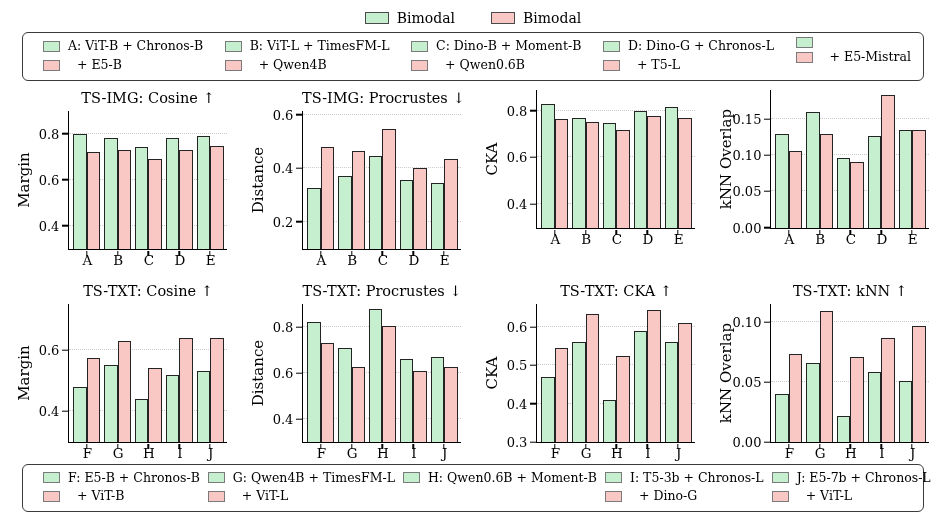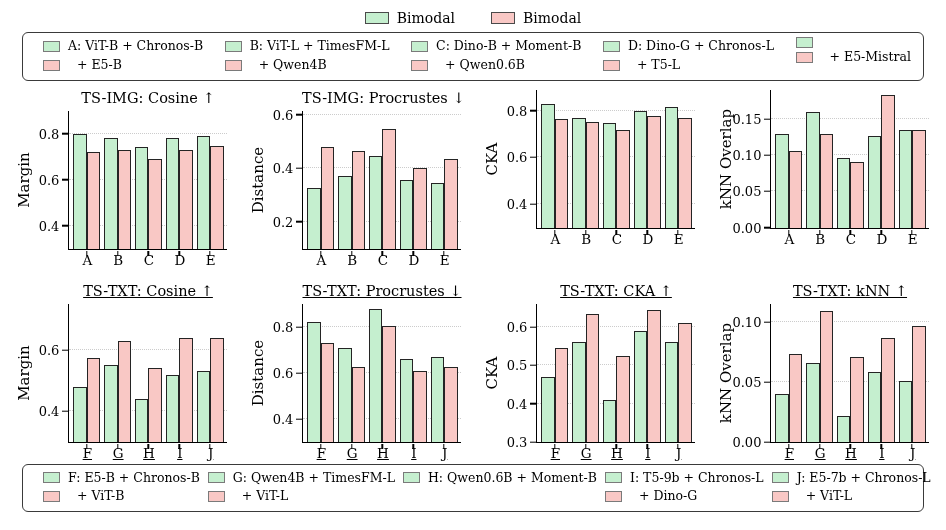--- a/index.html
+++ b/index.html
@@ -17,21 +17,21 @@
     border:1.3px solid #3a3a3a;border-radius:6px;margin:3px 22px 0;
     padding:4px 12px 5px;display:flex;justify-content:space-between;background:#fff;
   }
   .li-item{display:flex;flex-direction:column;}
   .li-row{display:flex;align-items:center;line-height:1.5;margin-left:8px;}
   .sw.small{width:17px;height:11px;border:1px solid #7a7a7a;flex:0 0 auto;}
   .li-text{font-size:12.5px;white-space:nowrap;margin-left:8px;}
   .li-text.indent{margin-left:17px;}
   
   .charts-row{display:flex;justify-content:center;gap:22px;margin-top:9px;}
-  .charts-row.second{margin-top:16px;text-decoration:underline;}
+  .charts-row.second{margin-top:16px;}
   .chart{display:flex;flex-direction:column;width:212px;}
   .title{margin-left:auto;width:160px;text-align:center;font-size:14.5px;height:21px;white-space:nowrap;}
   .body{display:flex;}
   .ylabel-wrap{width:16px;position:relative;height:138px;}
   .ylabel{
     position:absolute;top:50%;left:8px;transform:translate(-50%,-50%) rotate(-90deg);
     white-space:nowrap;font-size:15px;
   }
   .yaxis{position:relative;width:38px;height:138px;flex:0 0 auto;}
   .ytick{position:absolute;right:9px;bottom:0;transform:translateY(50%);font-size:13px;line-height:1;}
@@ -582,21 +582,21 @@
     </div>
     <div class="li-item">
       <div class="li-row">
         <span class="sw small" style="background: rgb(197, 239, 207);"></span>
         <span class="li-text">H: Qwen0.6B + Moment-B</span>
       </div>
     </div>
     <div class="li-item">
       <div class="li-row">
         <span class="sw small" style="background: rgb(197, 239, 207);"></span>
-        <span class="li-text">I: T5-9b + Chronos-L</span>
+        <span class="li-text">I: T5-3b + Chronos-L</span>
       </div>
       <div class="li-row">
         <span class="sw small" style="background: rgb(249, 200, 197);"></span>
         <span class="li-text indent">+ Dino-G</span>
       </div>
     </div>
     <div class="li-item">
       <div class="li-row">
         <span class="sw small" style="background: rgb(197, 239, 207);"></span>
         <span class="li-text">J: E5-7b + Chronos-L</span>

